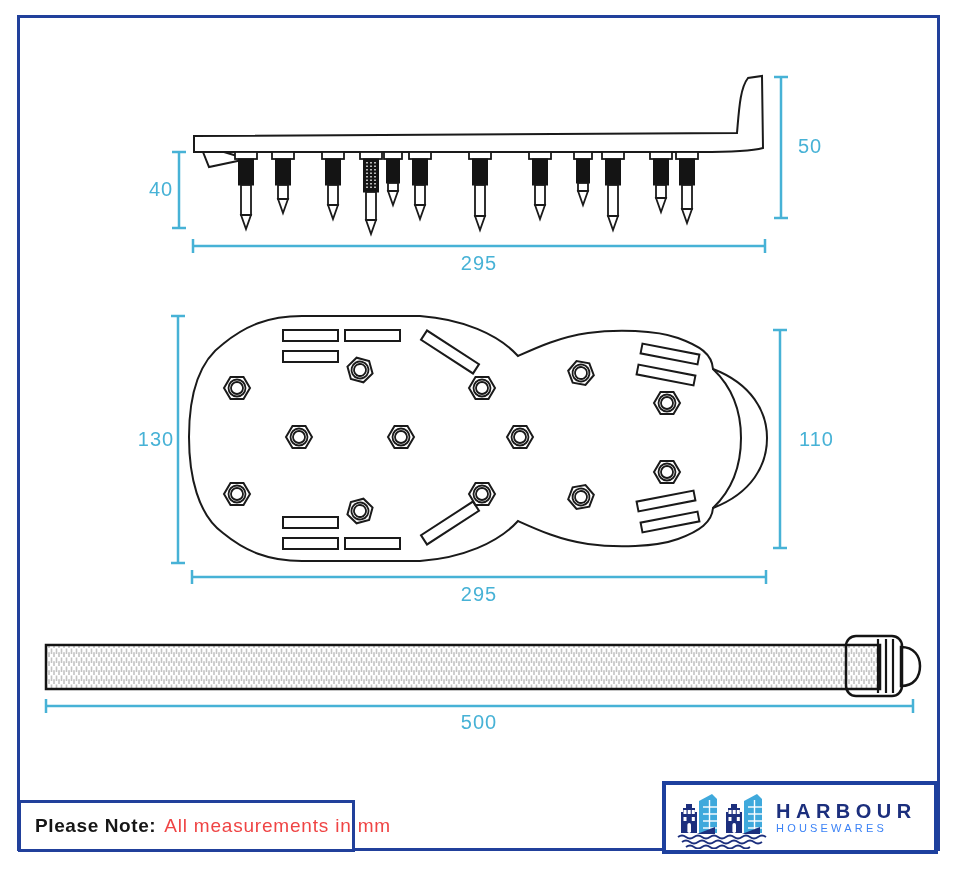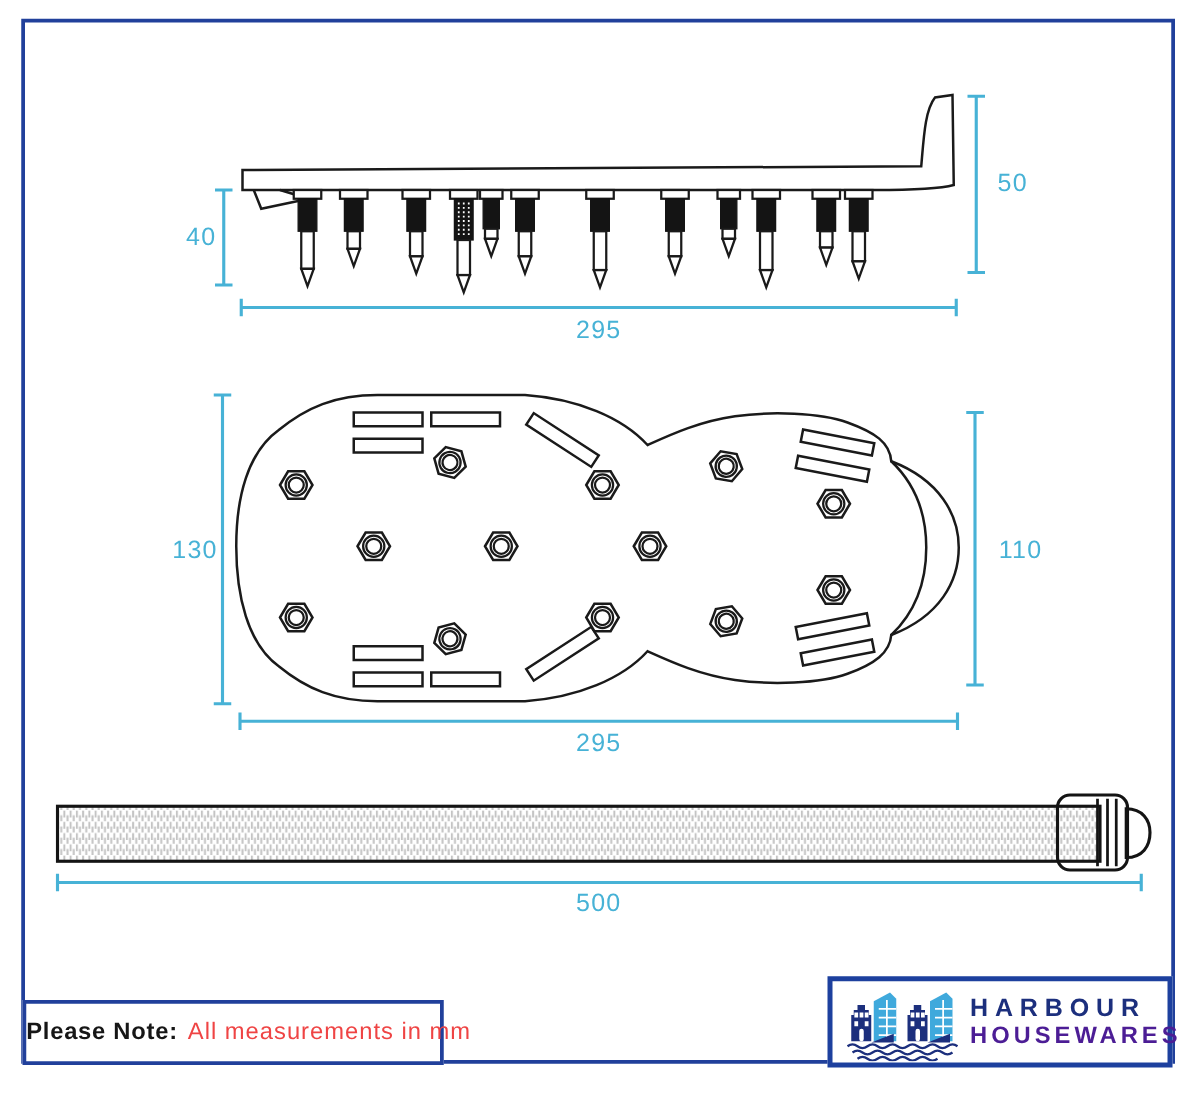--- a/index.html
+++ b/index.html
@@ -1,29 +1,29 @@
 <!DOCTYPE html>
 <html><head>
 <meta charset="utf-8">
 <style>
   html,body{margin:0;padding:0;background:#ffffff;}
   body{width:960px;height:874px;overflow:hidden;font-family:"Liberation Sans",sans-serif;}
   #stage{position:relative;width:960px;height:874px;background:#ffffff;}
   .frame{position:absolute;left:17px;top:15px;width:923px;height:836px;border:3px solid #21409b;box-sizing:border-box;}
   #drawing{position:absolute;left:0;top:0;}
   .note-box{position:absolute;left:18px;top:800px;width:337px;height:52px;border:3px solid #21409b;
-    box-sizing:border-box;background:#ffffff;display:flex;align-items:center;padding-left:0;gap:8px;z-index:3;}
+    box-sizing:border-box;background:#ffffff;display:flex;align-items:center;padding-left:14px;gap:8px;z-index:3;}
   .note-label{font-weight:bold;color:#161616;font-size:19px;letter-spacing:0.6px;white-space:nowrap;}
   .note-text{color:#ef4444;font-size:19px;letter-spacing:0.8px;white-space:nowrap;}
   .logo-box{position:absolute;left:662px;top:781px;width:276px;height:73px;border:4px solid #1d409e;
     box-sizing:border-box;background:#ffffff;display:flex;align-items:center;z-index:3;}
   .logo-art{margin-left:8px;flex:0 0 auto;}
   .logo-text{display:flex;flex-direction:column;justify-content:center;margin-left:2px;line-height:1;}
   .logo-line1{color:#1c2f7d;font-weight:bold;font-size:20px;letter-spacing:5.5px;white-space:nowrap;}
-  .logo-line2{color:#4c1d95;font-weight:bold;font-size:19px;letter-spacing:3.2px;margin-top:2px;white-space:nowrap;}
+  .logo-line2{color:#3b82f6;font-weight:normal;font-size:11px;letter-spacing:3.2px;margin-top:2px;white-space:nowrap;}
   .dim-text{fill:#47b2d6;font-family:"Liberation Sans",sans-serif;font-size:20px;letter-spacing:1px;}
   .dim-line{stroke:#47b2d6;stroke-width:2.5;fill:none;}
   .ink{stroke:#1a1a1a;stroke-width:2;fill:#ffffff;}
   .ink-thin{stroke:#1a1a1a;stroke-width:1.8;fill:#ffffff;}
   .ink-open{stroke:#1a1a1a;stroke-width:2;fill:none;}
   .solid{fill:#141414;stroke:#141414;stroke-width:1;}
 </style>
 </head>
 <body>
 

